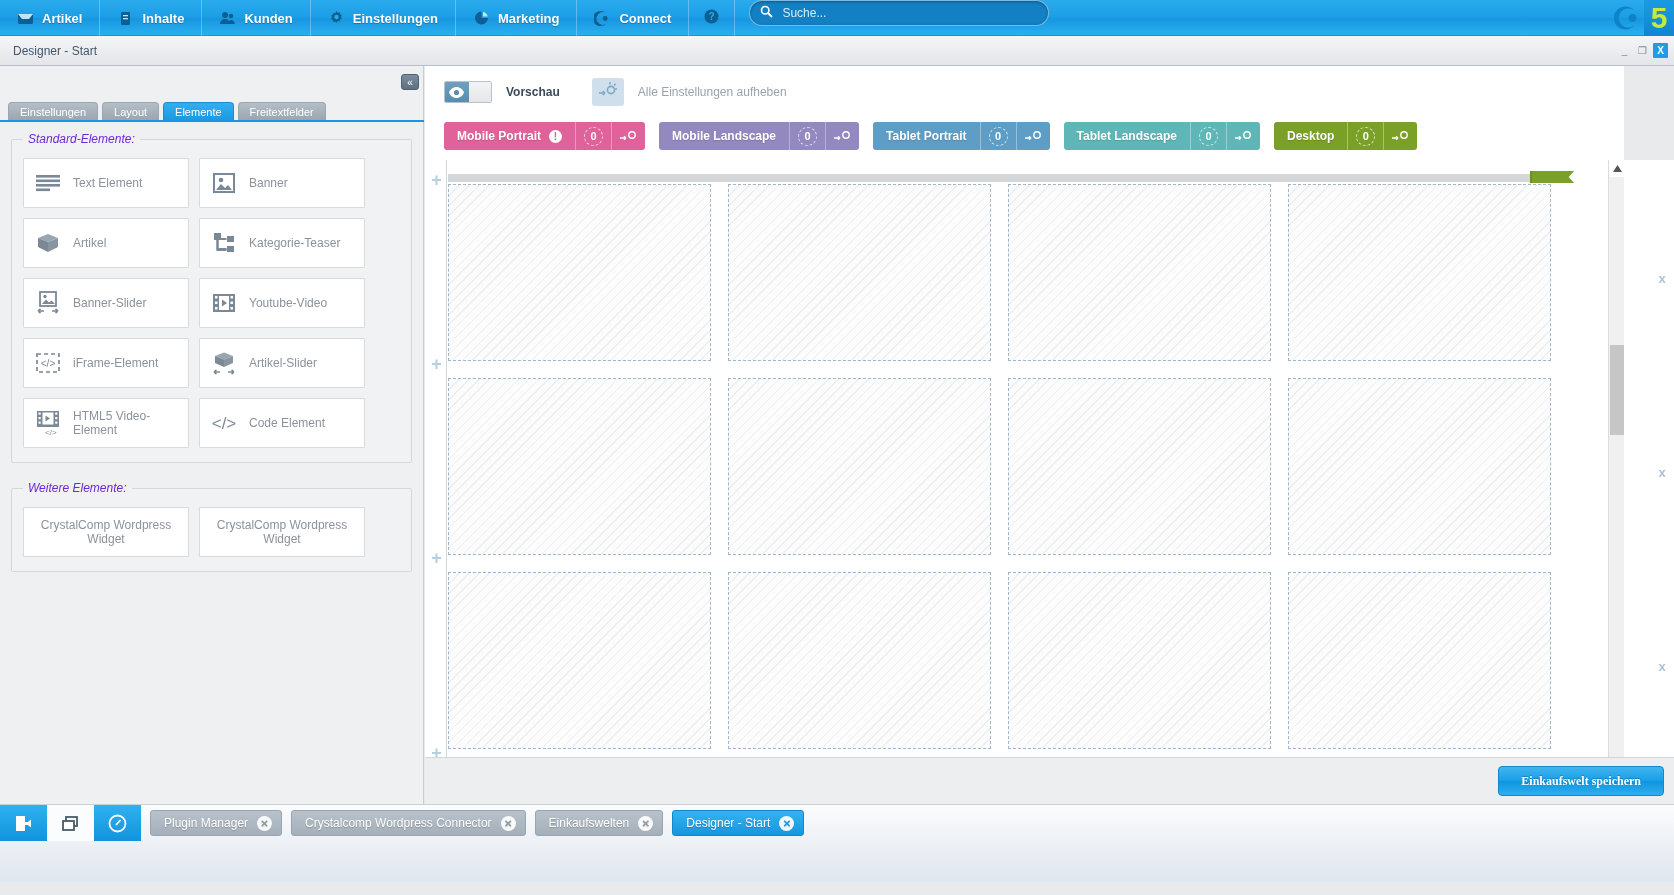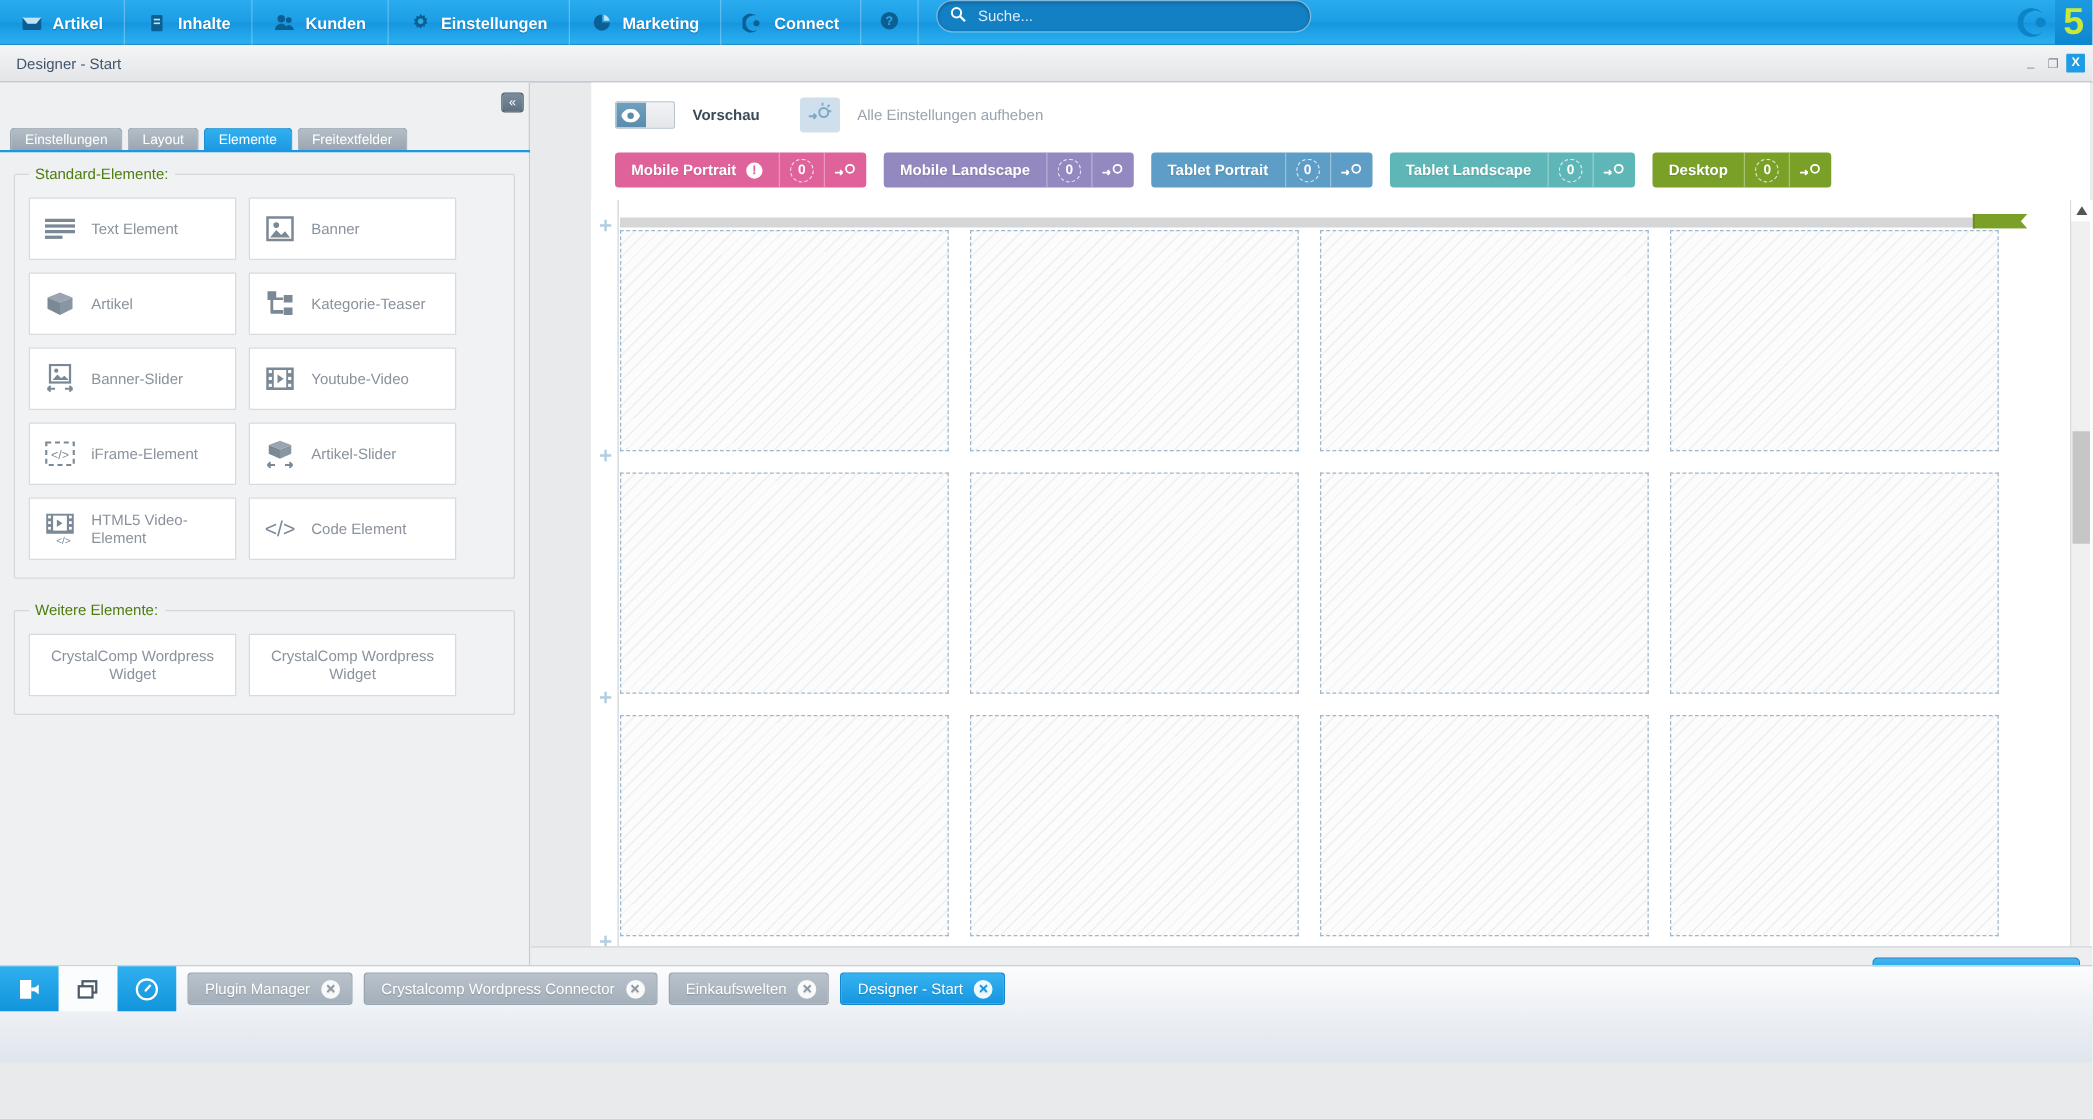--- a/index.html
+++ b/index.html
@@ -109,39 +109,38 @@
   }
   .panelbody {
     position: absolute; left: 0; top: 56px; right: 0; bottom: 0;
     background: #eef0f1; overflow: hidden; padding: 10px 11px;
   }
   fieldset.group {
     margin: 0 0 18px 0; padding: 12px 11px 14px 11px;
     border: 1px solid #d3d8dd; border-radius: 2px; background: #f1f2f4;
   }
   fieldset.group legend {
-    font-size: 12px; color: #4d7c0f; padding: 0 5px;
+    font-size: 12px; color: #6d28d9; padding: 0 5px; font-style: italic;
   }
   .elgrid { display: flex; flex-wrap: wrap; gap: 10px 10px; }
   .elcell {
     width: 166px; height: 50px;
     background: #fff; border: 1px solid #d7dbe0;
     display: flex; align-items: center; gap: 10px; padding: 0 9px;
     cursor: move; border-radius: 1px;
   }
   .elcell .elicon { width: 30px; min-width:30px; height: 30px; display: flex; align-items: center; justify-content: center; color: #7b8896; }
   .elcell .ellabel { font-size: 12px; color: #8a929c; line-height: 1.2; }
   .elcell.plugin { justify-content: center; text-align: center; }
   .elcell.plugin .ellabel { text-align: center; width: 100%; }
 
   
   .canvasarea {
     position: absolute; left: 425px; top: 66px; width: 1199px; height: 738px;
     background: #fff;
-    margin-left: 48px;
   }
   .toolrow {
     position: absolute; left: 0; top: 0; width: 1249px; height: 52px;
     display: flex; align-items: center; padding-left: 19px; gap: 14px;
   }
   .toggle-sw {
     width: 48px; height: 22px; border-radius: 2px; display: flex; overflow: hidden;
     border: 1px solid #b8c2cb; cursor: pointer;
   }
   .toggle-sw .on { width: 25px; background: linear-gradient(to bottom,#6fa0bf,#5b8cae); display:flex;align-items:center;justify-content:center; }
@@ -250,21 +249,21 @@
   .savebtn {
     position: absolute; right: 10px; top: 8px; height: 30px; padding: 0 22px;
     border-radius: 4px; color: #fff; font-size: 12px; font-weight: bold;
     background: linear-gradient(to bottom,#42b4ef 0%,#18a0e8 48%, #0f95de 52%, #31aeee 100%);
     border: 1px solid #1287cb; cursor: pointer;
     display: flex; align-items: center; text-shadow: 0 -1px 1px rgba(0,0,0,.25); font-family: Liberation Serif, serif;
   }
 
   
   .taskbar {
-    position: absolute; left: 0; top: 772px; width: 1674px; height: 78px;
+    position: absolute; left: 0; top: 804px; width: 1674px; height: 78px;
     background: linear-gradient(to bottom,#fbfcfd 0%, #eaeef3 60%, #dfe6ee 100%);
     border-top: 1px solid #c9d0d8;
   }
   .tbrow { position: absolute; left: 0; top: 0; height: 36px; display: flex; align-items: stretch; }
   .tb-ico { width: 47px; display:flex; align-items:center; justify-content:center; cursor: pointer; }
   .tb-ico.blue { background: linear-gradient(to bottom,#2fb0f0,#1294dc); }
   .tb-ico.white { background: #fbfcfd; }
   .taskbtns { position: absolute; left: 150px; top: 5px; display: flex; gap: 9px; }
   .taskbtn {
     height: 26px; border-radius: 3px; padding: 0 9px 0 13px;

